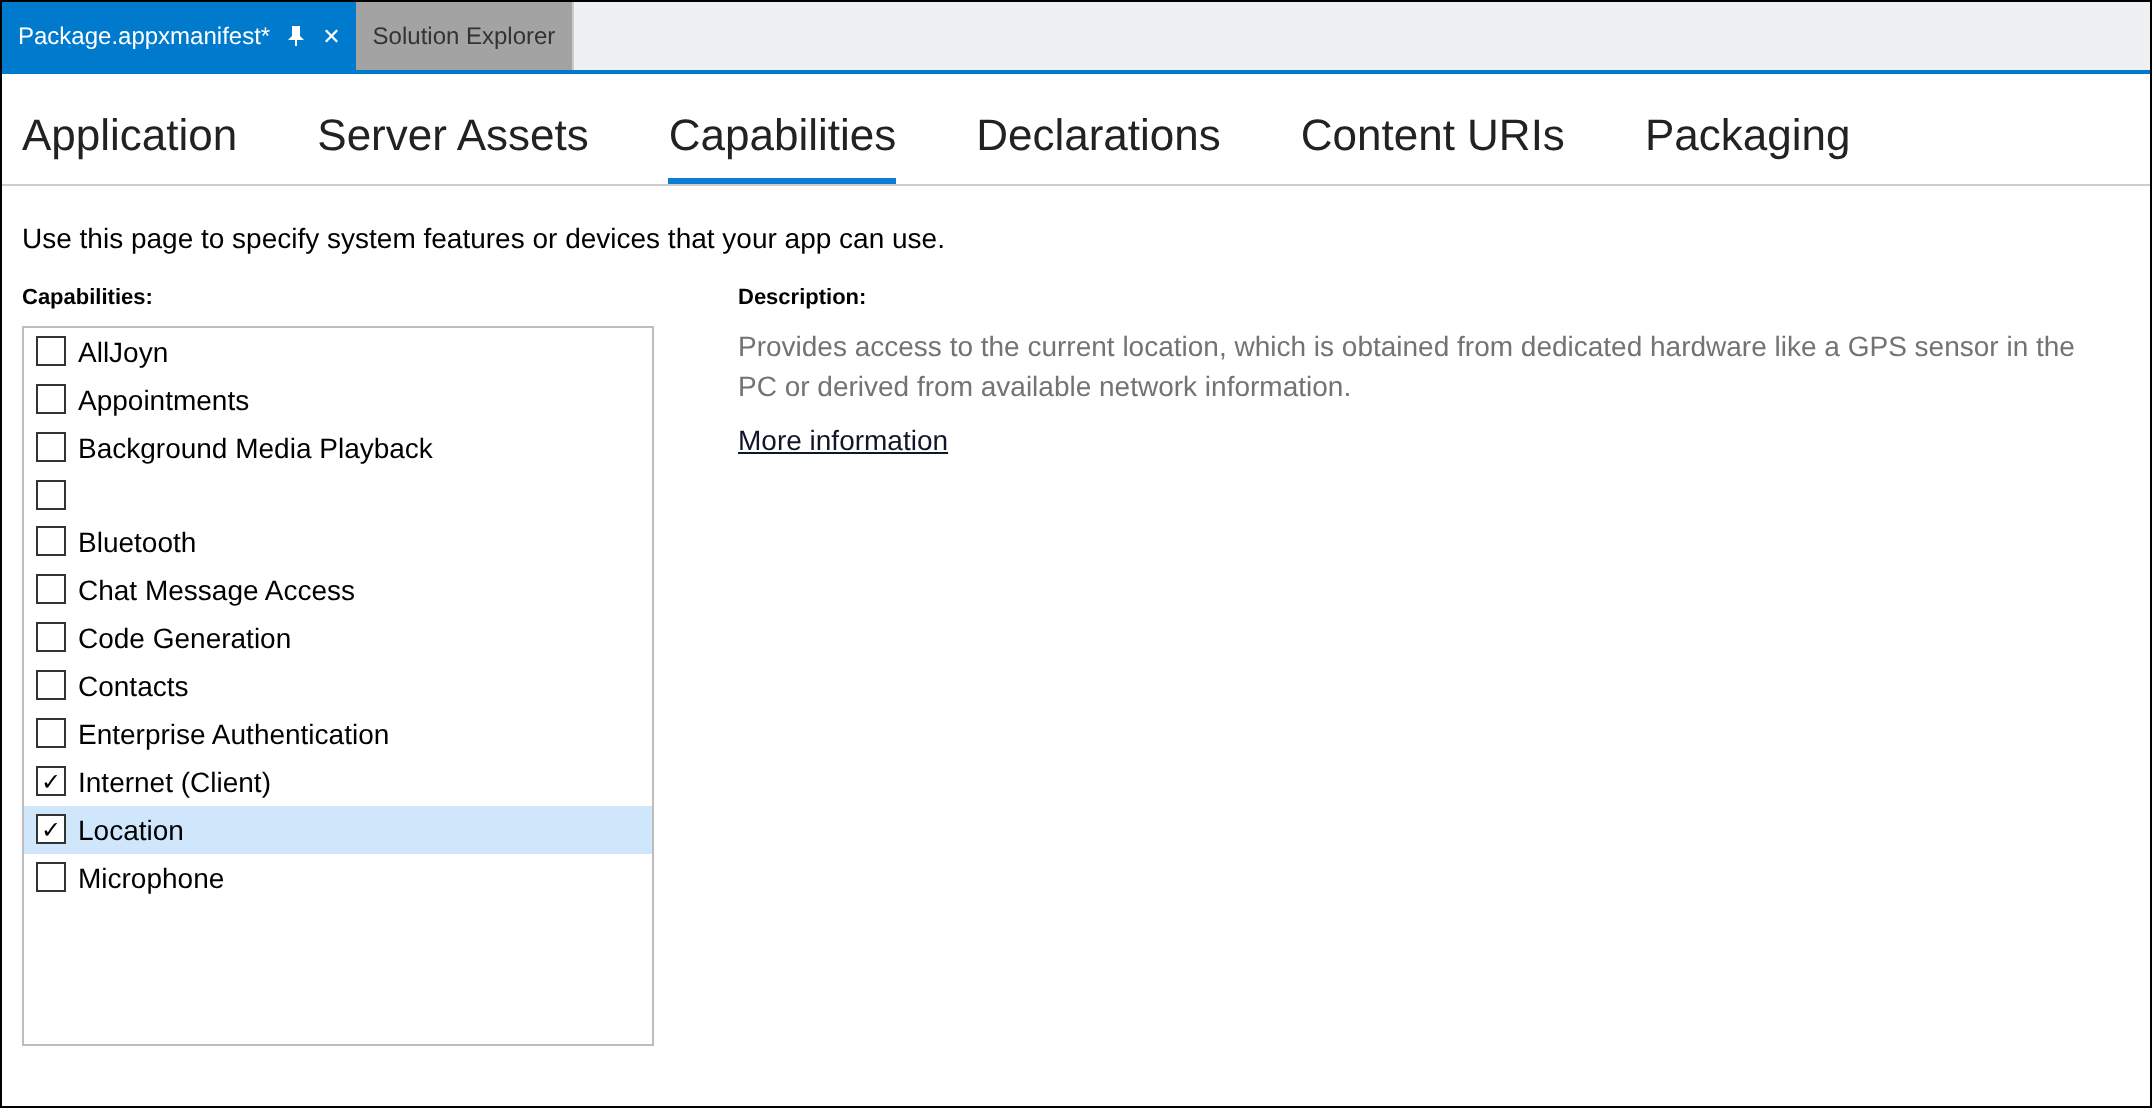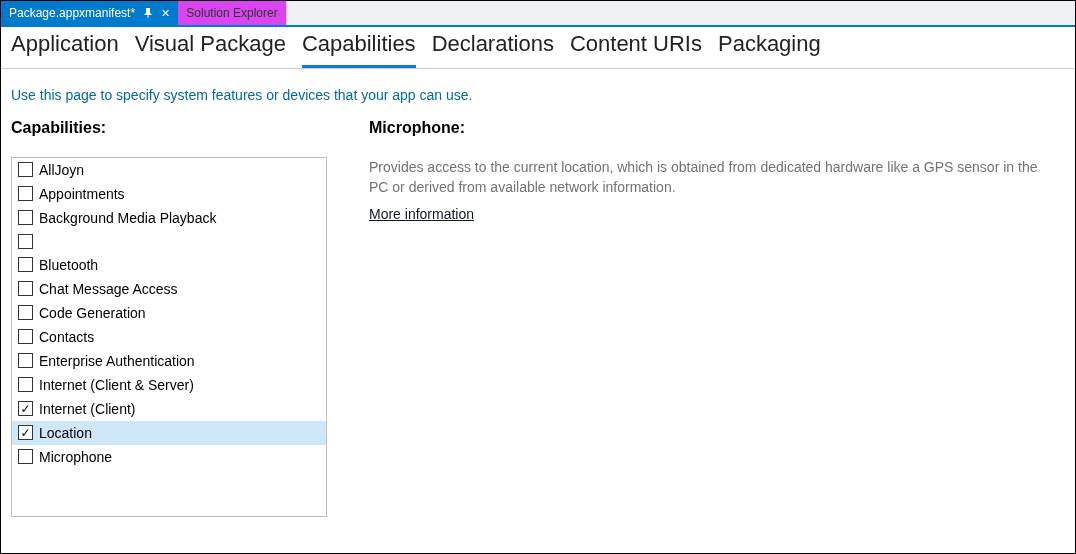--- a/index.html
+++ b/index.html
@@ -9,76 +9,76 @@
       background: #fff;
       width: 1076px;
       height: 554px;
       border: 1px solid #000;
       overflow: hidden;
     }
     .tabstrip {
       display: flex;
       border-bottom: 2px solid #007acc;
       background: #eef0f2;
-      height: 26px;
+      height: 36px;
       align-items: stretch;
     }
     .doc-tab {
       display: flex;
       align-items: center;
       padding: 0 8px;
       font-size: 12px;
       color: #fff;
       background: #007acc;
       gap: 8px;
     }
     .doc-tab.inactive {
-      background: #d946ef;
+      background: #a3a3a3;
       color: #333;
       border-right: 1px solid #ccc;
     }
     .pin-icon, .close-icon {
       font-size: 11px;
       cursor: pointer;
       display: inline-flex;
       align-items: center;
     }
     .editor-tabs {
       display: flex;
-      padding: 4px 10px 0 10px;
-      gap: 16px;
+      padding: 18px 10px 0 10px;
+      gap: 40px;
       border-bottom: 1px solid #ccc;
     }
     .editor-tab {
       font-size: 22px;
       font-weight: 400;
       color: #222;
       padding-bottom: 8px;
       cursor: pointer;
       border-bottom: 3px solid transparent;
     }
     .editor-tab.active {
       border-bottom: 3px solid #0e7cd1;
     }
     .help-text {
       padding: 18px 28px 16px 10px;
-      color: #0369a1;
+      color: #000000;
       font-size: 14px;
     }
     .content {
       display: flex;
       padding: 0 10px;
       gap: 42px;
     }
     .left-col { width: 316px; }
     .right-col { flex: 1; padding-right: 10px; }
     .section-title {
       font-weight: 700;
-      font-size: 16px;
-      margin-bottom: 20px;
+      font-size: 11px;
+      margin-bottom: 8px;
     }
     .cap-listbox {
       border: 1px solid #bdbdbd;
       height: 360px;
       overflow: hidden;
     }
     .cap-item {
       display: flex;
       align-items: flex-start;
       padding: 4px 6px;
@@ -128,21 +128,21 @@
     </span>
     <span class="close-icon">✕</span>
   </div>
   <div class="doc-tab inactive">
     <span>Solution Explorer</span>
   </div>
 </div>
 
 <div class="editor-tabs" id="editor-tabs">
     <div class="editor-tab">Application</div>
-    <div class="editor-tab">Visual Package</div>
+    <div class="editor-tab">Server Assets</div>
     <div class="editor-tab active">Capabilities</div>
     <div class="editor-tab">Declarations</div>
     <div class="editor-tab">Content URIs</div>
     <div class="editor-tab">Packaging</div>
   </div>
 
 <div class="help-text">Use this page to specify system features or devices that your app can use.</div>
 
 <div class="content">
   <div class="left-col">
@@ -177,35 +177,31 @@
         </div>
         <div class="cap-item">
           <span class="cap-check"></span>
           <span>Contacts</span>
         </div>
         <div class="cap-item">
           <span class="cap-check"></span>
           <span>Enterprise Authentication</span>
         </div>
         <div class="cap-item">
-          <span class="cap-check"></span>
-          <span>Internet (Client &amp; Server)</span>
-        </div>
-        <div class="cap-item">
           <span class="cap-check">✓</span>
           <span>Internet (Client)</span>
         </div>
         <div class="cap-item selected">
           <span class="cap-check">✓</span>
           <span>Location</span>
         </div>
         <div class="cap-item">
           <span class="cap-check"></span>
           <span>Microphone</span>
         </div>
       </div>
   </div>
   <div class="right-col">
-    <div class="section-title">Microphone:</div>
+    <div class="section-title">Description:</div>
     <div class="desc-text">Provides access to the current location, which is obtained from dedicated hardware like a GPS sensor in the PC or derived from available network information.</div>
     <a class="link">More information</a>
   </div>
 </div>
 
 </body></html>

